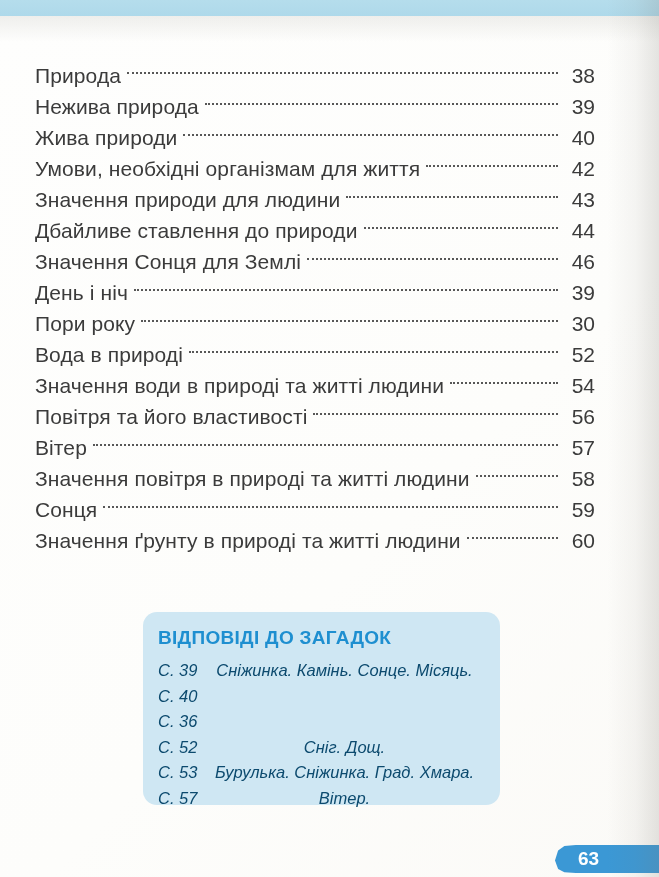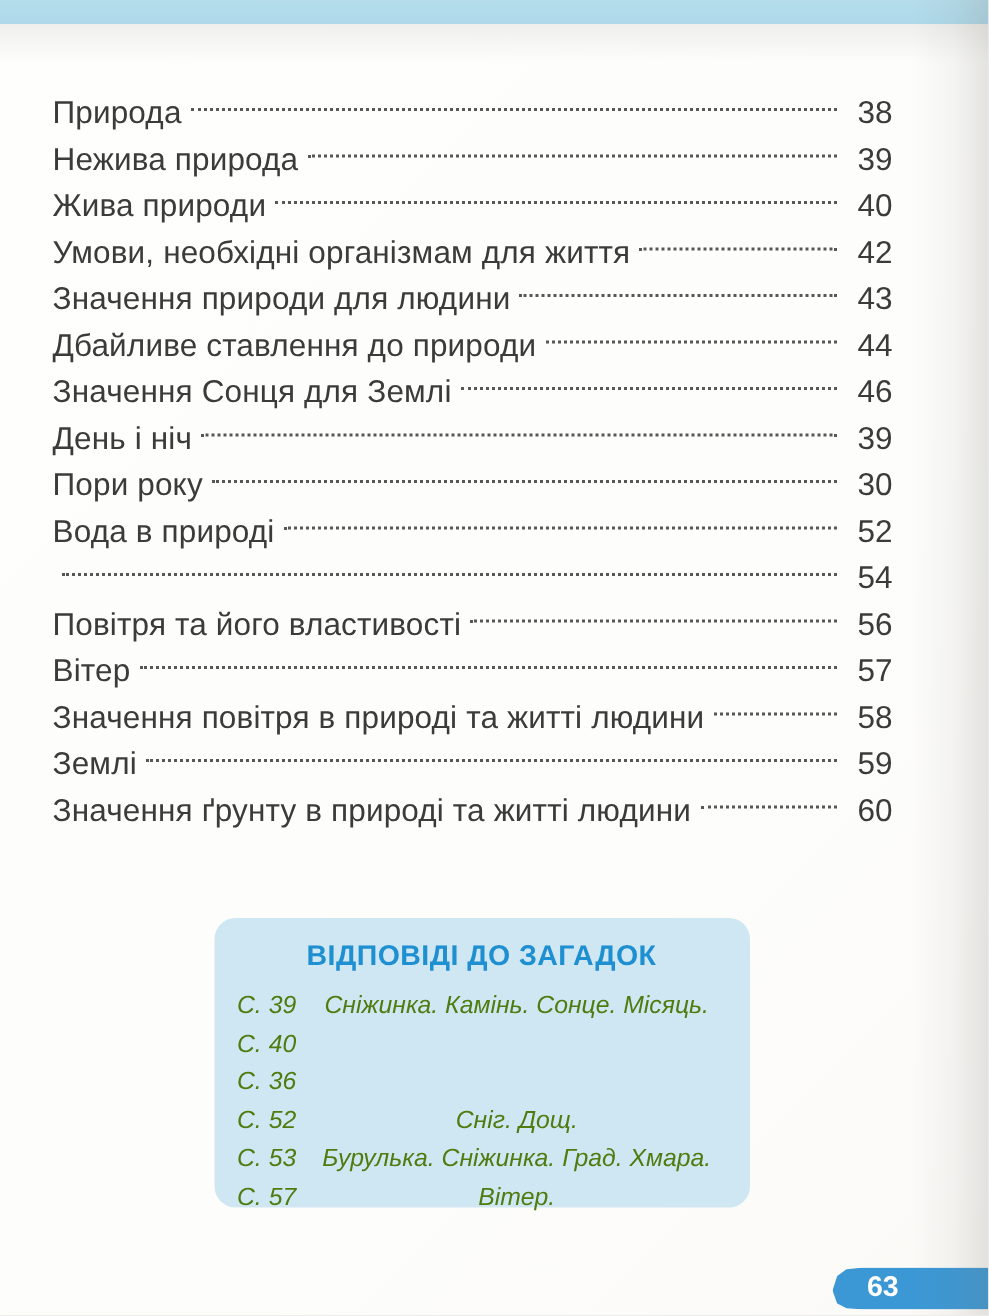--- a/index.html
+++ b/index.html
@@ -67,31 +67,30 @@
     left: 143px;
     top: 612px;
     width: 357px;
     height: 193px;
     background: var(--box-bg, #cfe7f3);
     border-radius: 14px;
     padding: 15px 16px 0 15px;
   }
   .answers-title {
     margin: 0;
-    text-align: center;
     font-size: 19px;
     font-weight: bold;
     letter-spacing: 0.3px;
     color: var(--accent-blue, #1e8fd0);
   }
   .answers-list {
     margin-top: 9px;
     font-style: italic;
     font-size: 16.5px;
-    color: #4d7c0f;
+    color: #0c4a6e;
   }
   .answer-row {
     display: flex;
     line-height: 25.5px;
   }
   .answer-ref {
     flex: none;
     width: 47px;
   }
   .answer-text { flex: 1; white-space: nowrap; text-align: center; }
@@ -183,20 +182,21 @@
     <span class="toc-page">30</span>
   </div>
 
   <div class="toc-row">
     <span class="toc-title">Вода в природі</span>
     <span class="leader"></span>
     <span class="toc-page">52</span>
   </div>
 
   <div class="toc-row">
+    <span class="toc-title">Значення води в природі та житті людини</span>
     <span class="leader"></span>
     <span class="toc-page">54</span>
   </div>
 
   <div class="toc-row">
     <span class="toc-title">Повітря та його властивості</span>
     <span class="leader"></span>
     <span class="toc-page">56</span>
   </div>
 
@@ -206,21 +206,21 @@
     <span class="toc-page">57</span>
   </div>
 
   <div class="toc-row">
     <span class="toc-title">Значення повітря в природі та житті людини</span>
     <span class="leader"></span>
     <span class="toc-page">58</span>
   </div>
 
   <div class="toc-row">
-    <span class="toc-title">Землі</span>
+    <span class="toc-title">Сонця</span>
     <span class="leader"></span>
     <span class="toc-page">59</span>
   </div>
 
   <div class="toc-row">
     <span class="toc-title">Значення ґрунту в природі та житті людини</span>
     <span class="leader"></span>
     <span class="toc-page">60</span>
   </div>
 </main>

